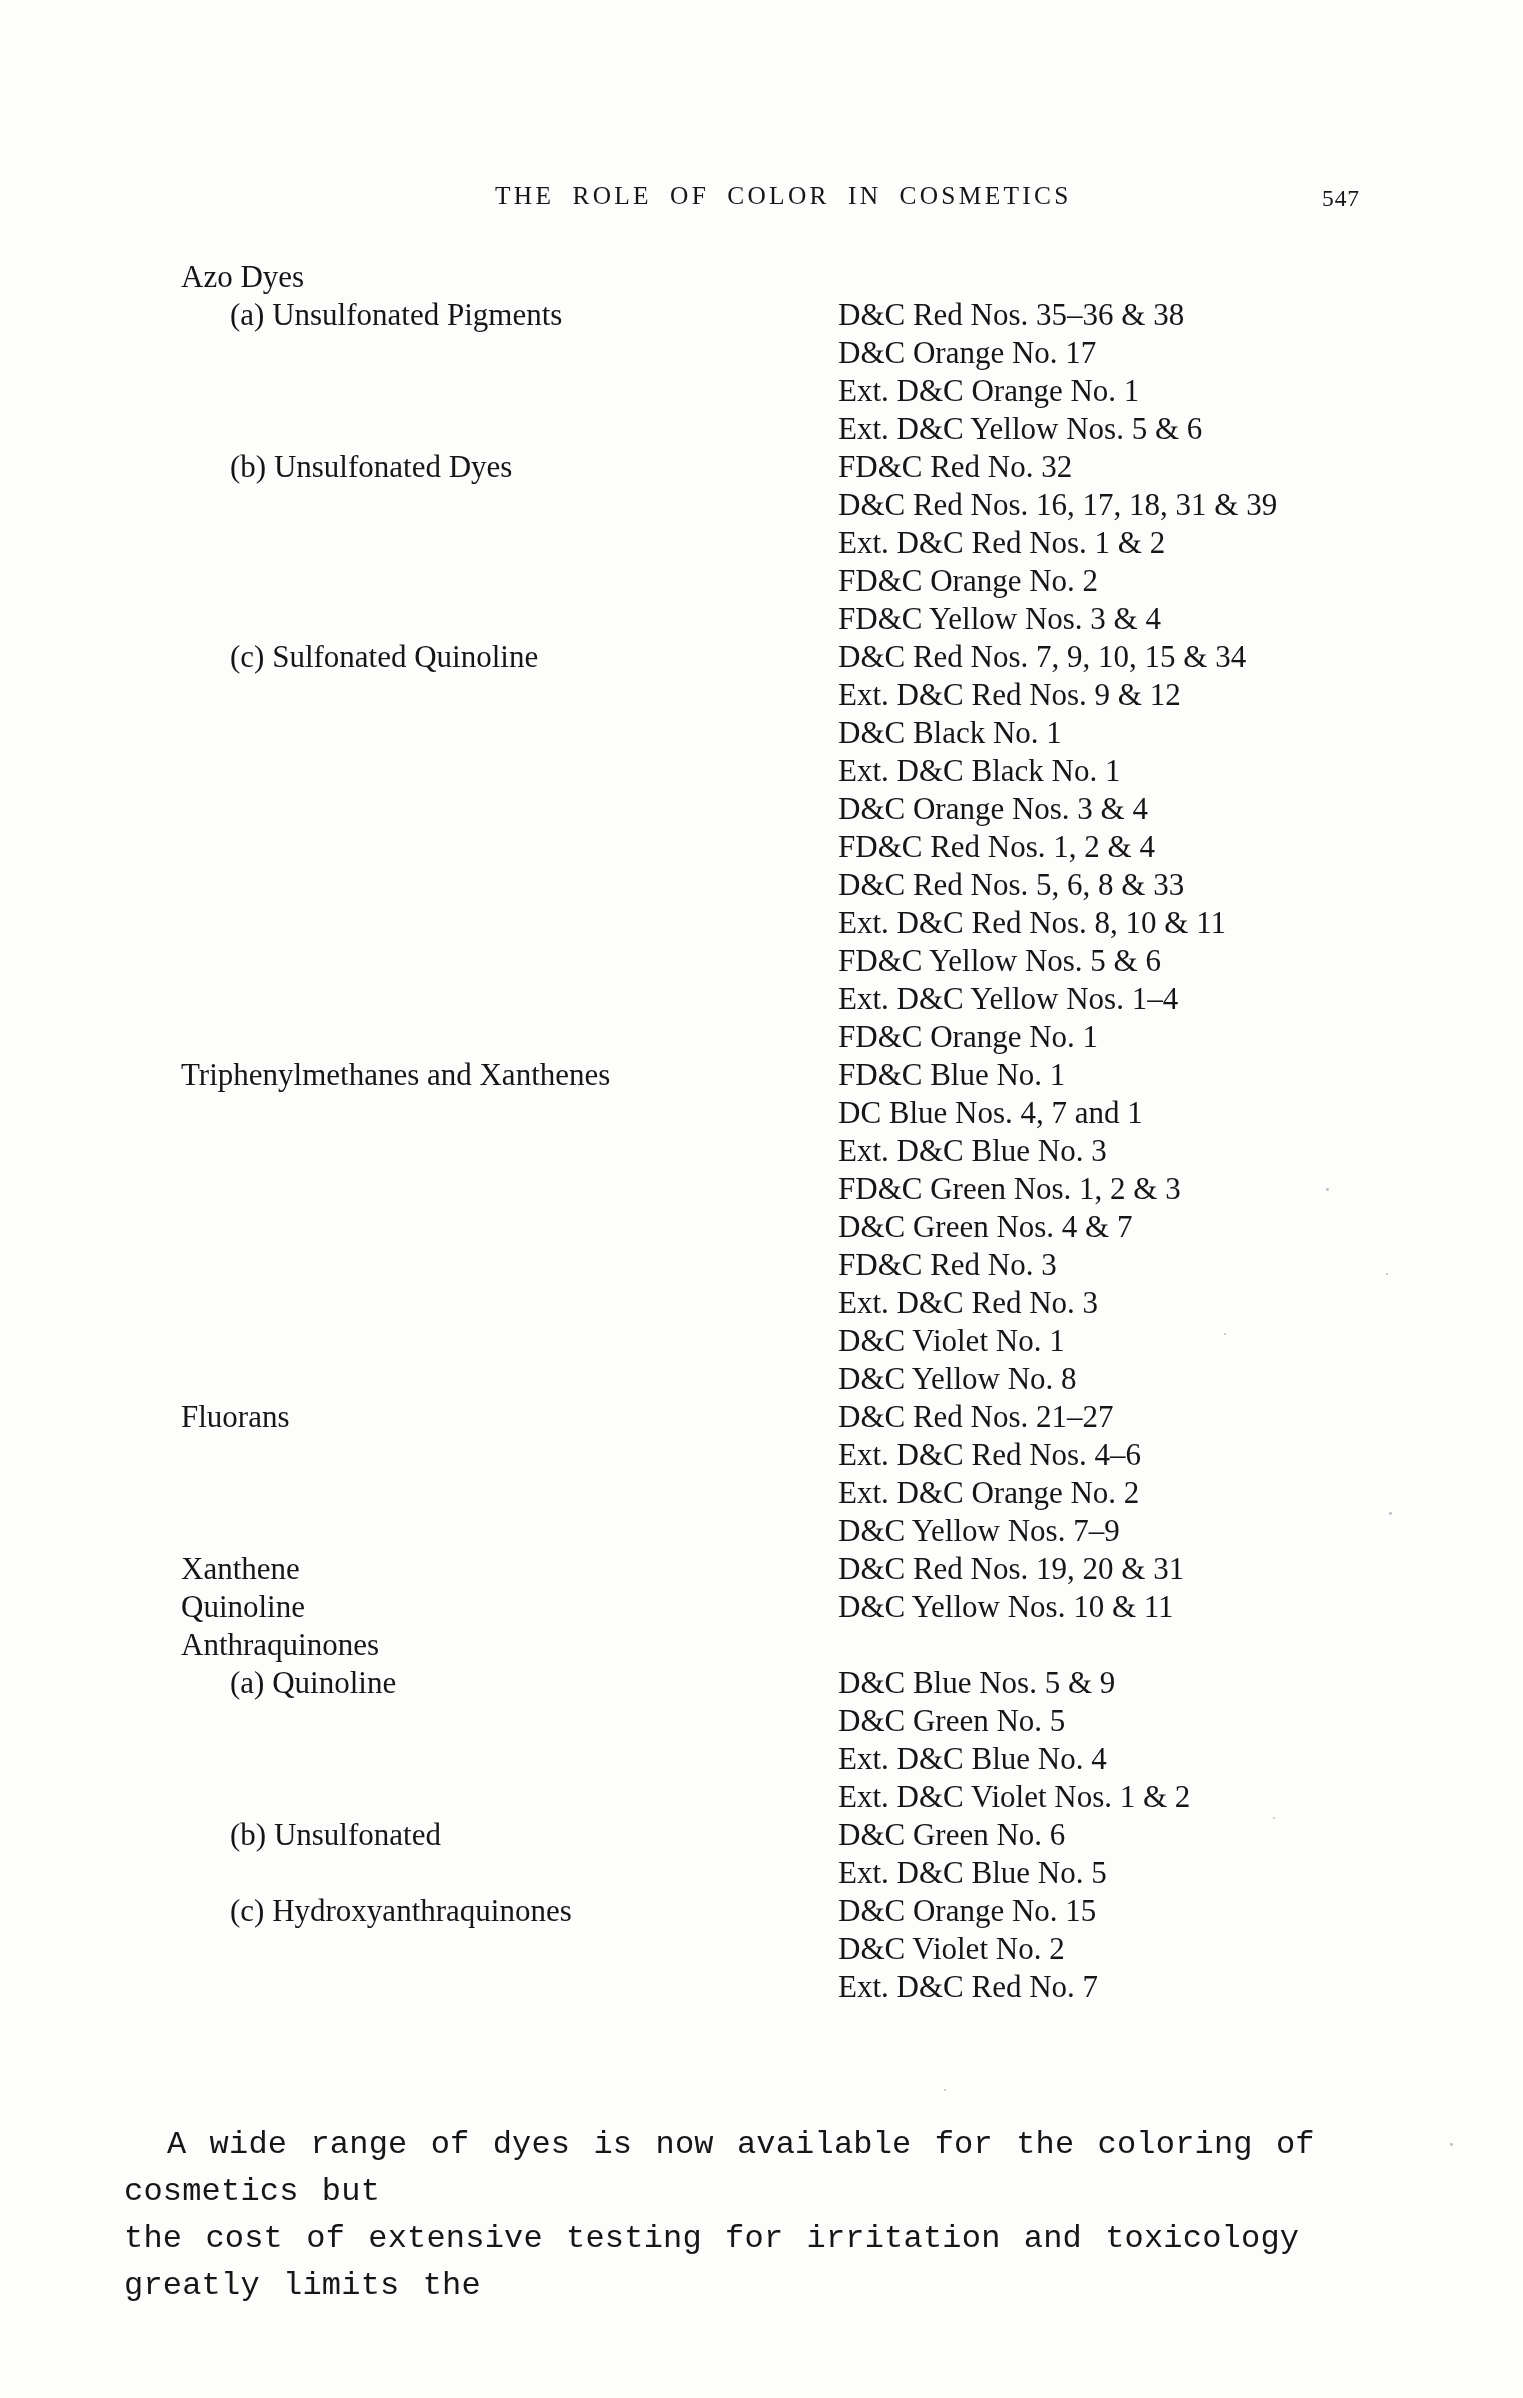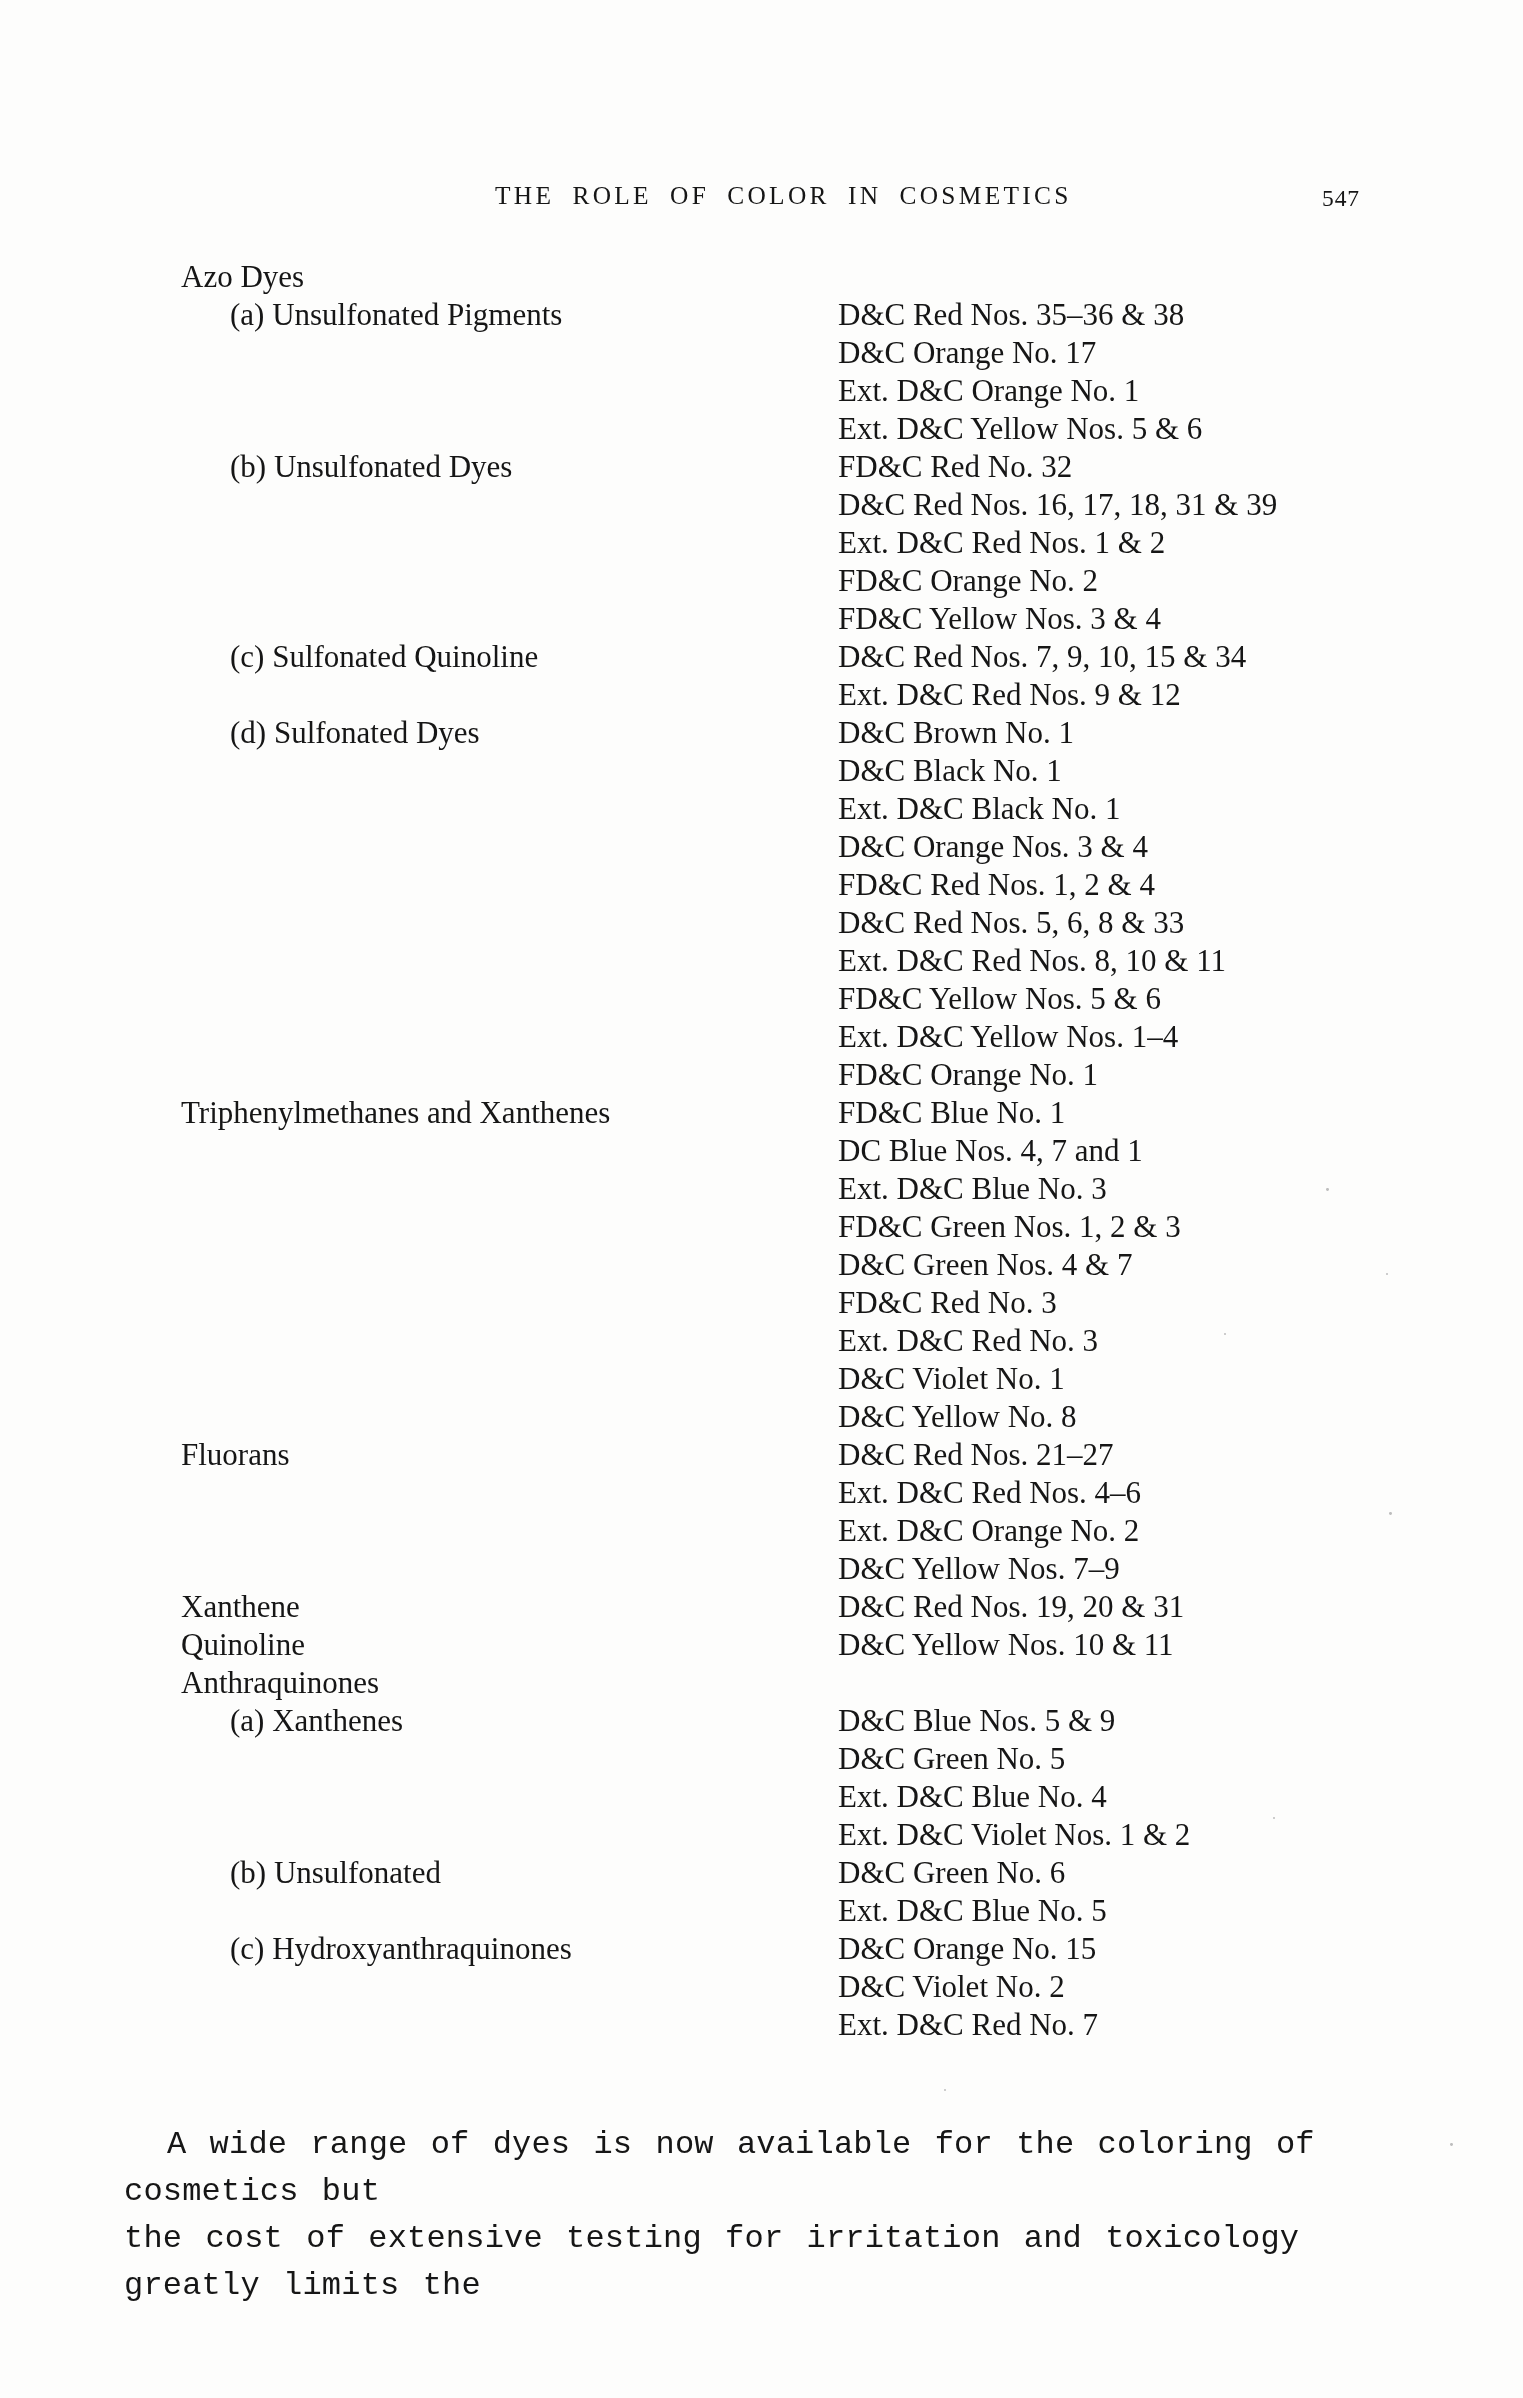--- a/index.html
+++ b/index.html
@@ -107,24 +107,20 @@
   <div class="row">
     <div class="cell-label indent-1">(c) Sulfonated Quinoline</div>
     <div class="cell-dyes">D&amp;C Red Nos. 7, 9, 10, 15 &amp; 34</div>
   </div>
 
   <div class="row">
     <div class="cell-label"></div>
     <div class="cell-dyes">Ext. D&amp;C Red Nos. 9 &amp; 12</div>
   </div>
 
-  <div class="row">
-    <div class="cell-label indent-1">(d) Sulfonated Dyes</div>
-    <div class="cell-dyes">D&amp;C Brown No. 1</div>
-  </div>
 
   <div class="row">
     <div class="cell-label"></div>
     <div class="cell-dyes">D&amp;C Black No. 1</div>
   </div>
 
   <div class="row">
     <div class="cell-label"></div>
     <div class="cell-dyes">Ext. D&amp;C Black No. 1</div>
   </div>
@@ -239,21 +235,21 @@
     <div class="cell-label">Quinoline</div>
     <div class="cell-dyes">D&amp;C Yellow Nos. 10 &amp; 11</div>
   </div>
 
   <div class="row">
     <div class="cell-label">Anthraquinones</div>
     <div class="cell-dyes"></div>
   </div>
 
   <div class="row">
-    <div class="cell-label indent-1">(a) Xanthenes</div>
+    <div class="cell-label indent-1">(a) Quinoline</div>
     <div class="cell-dyes">D&amp;C Blue Nos. 5 &amp; 9</div>
   </div>
 
   <div class="row">
     <div class="cell-label"></div>
     <div class="cell-dyes">D&amp;C Green No. 5</div>
   </div>
 
   <div class="row">
     <div class="cell-label"></div>

